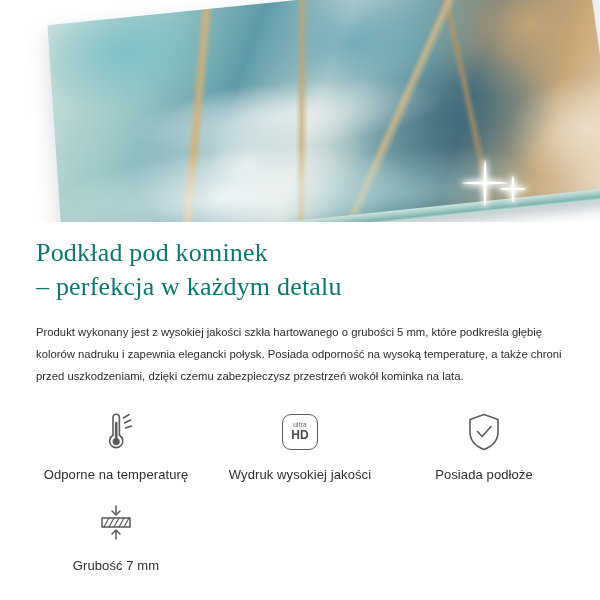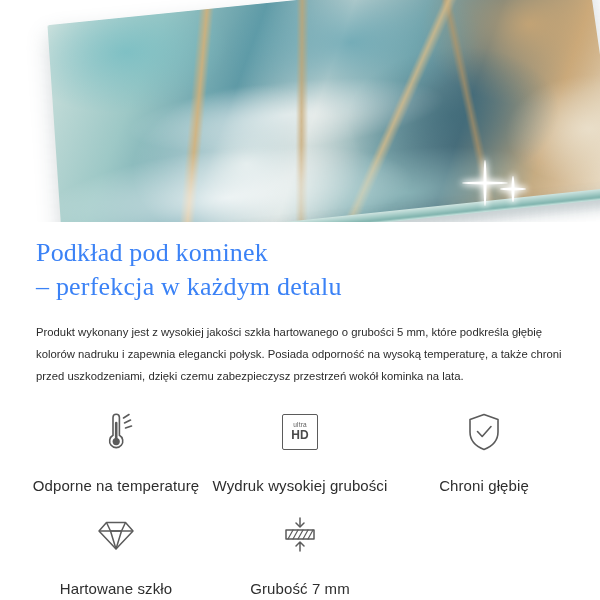--- a/index.html
+++ b/index.html
@@ -112,21 +112,21 @@
 
   
   .content {
     padding: 0 36px;
   }
   h1.title {
     font-family: "Liberation Serif", serif;
     font-weight: 400;
     font-size: 26px;
     line-height: 1.32;
-    color: #3b82f6;
+    color: #0f766e;
     margin: 14px 0 0 0;
     letter-spacing: 0.2px;
   }
   h1.title .line2 {
     display: block;
   }
   p.desc {
     font-size: 11.3px;
     line-height: 1.95;
     color: #2c2c2c;
@@ -149,31 +149,31 @@
     justify-content: flex-start;
   }
   .feature .ico {
     height: 46px;
     display: flex;
     align-items: center;
     justify-content: center;
     color: #5b5b5b;
   }
   .feature .cap {
-    margin-top: 22px;
-    font-size: 15px;
+    margin-top: 12px;
+    font-size: 13px;
     color: #2e2e2e;
     text-align: right;
     letter-spacing: 0.1px;
   }
   .ultrahd {
     width: 34px;
     height: 34px;
     border: 1.6px solid #5b5b5b;
-    border-radius: 2px;
+    border-radius: 9px;
     display: flex;
     flex-direction: column;
     align-items: center;
     justify-content: center;
     line-height: 1;
   }
   .ultrahd .u1 {
     font-size: 6.5px;
     color: #5b5b5b;
     letter-spacing: 0.2px;
@@ -226,45 +226,33 @@
       <div class="cap">Odporne na temperaturę</div>
     </div>
 
     <div class="feature">
       <div class="ico">
         <div class="ultrahd">
           <span class="u1">ultra</span>
           <span class="u2">HD</span>
         </div>
       </div>
-      <div class="cap">Wydruk wysokiej grubości</div>
+      <div class="cap">Wydruk wysokiej jakości</div>
     </div>
 
     <div class="feature">
       <div class="ico">
         <svg width="38" height="42" viewBox="0 0 38 42" fill="none" stroke="#5b5b5b" stroke-width="1.6" stroke-linejoin="round" stroke-linecap="round">
           <path d="M19 3.5 L33 8.5 V21 c0 9-6.4 14.5-14 17.5 C11.4 35.5 5 30 5 21 V8.5 Z"></path>
           <polyline points="12.5,20.5 17.2,25.5 26,15.5"></polyline>
         </svg>
       </div>
-      <div class="cap">Chroni głębię</div>
-    </div>
-
-    <div class="feature">
-      <div class="ico">
-        <svg width="40" height="38" viewBox="0 0 40 38" fill="none" stroke="#5b5b5b" stroke-width="1.5" stroke-linejoin="round">
-          <path d="M10.5 6.5 H29.5 L37 15 L20 33 L3 15 Z"></path>
-          <path d="M3 15 H37"></path>
-          <path d="M10.5 6.5 L14.5 15 L20 33"></path>
-          <path d="M29.5 6.5 L25.5 15 L20 33"></path>
-          <path d="M14.5 15 H25.5"></path>
-        </svg>
-      </div>
-      <div class="cap">Hartowane szkło</div>
-    </div>
+      <div class="cap">Posiada podłoże</div>
+    </div>
+
 
 
     <div class="feature">
       <div class="ico">
         <svg width="42" height="40" viewBox="0 0 42 40" fill="none" stroke="#5b5b5b" stroke-width="1.5" stroke-linecap="round" stroke-linejoin="round">
           <line x1="21" y1="3" x2="21" y2="11"></line>
           <polyline points="17,8 21,12 25,8"></polyline>
           <rect x="7" y="15" width="28" height="9"></rect>
           <path d="M9 24 L14 15 M14 24 L19 15 M19 24 L24 15 M24 24 L29 15 M29 24 L34 15" stroke-width="1.2"></path>
           <line x1="21" y1="36" x2="21" y2="28"></line>

